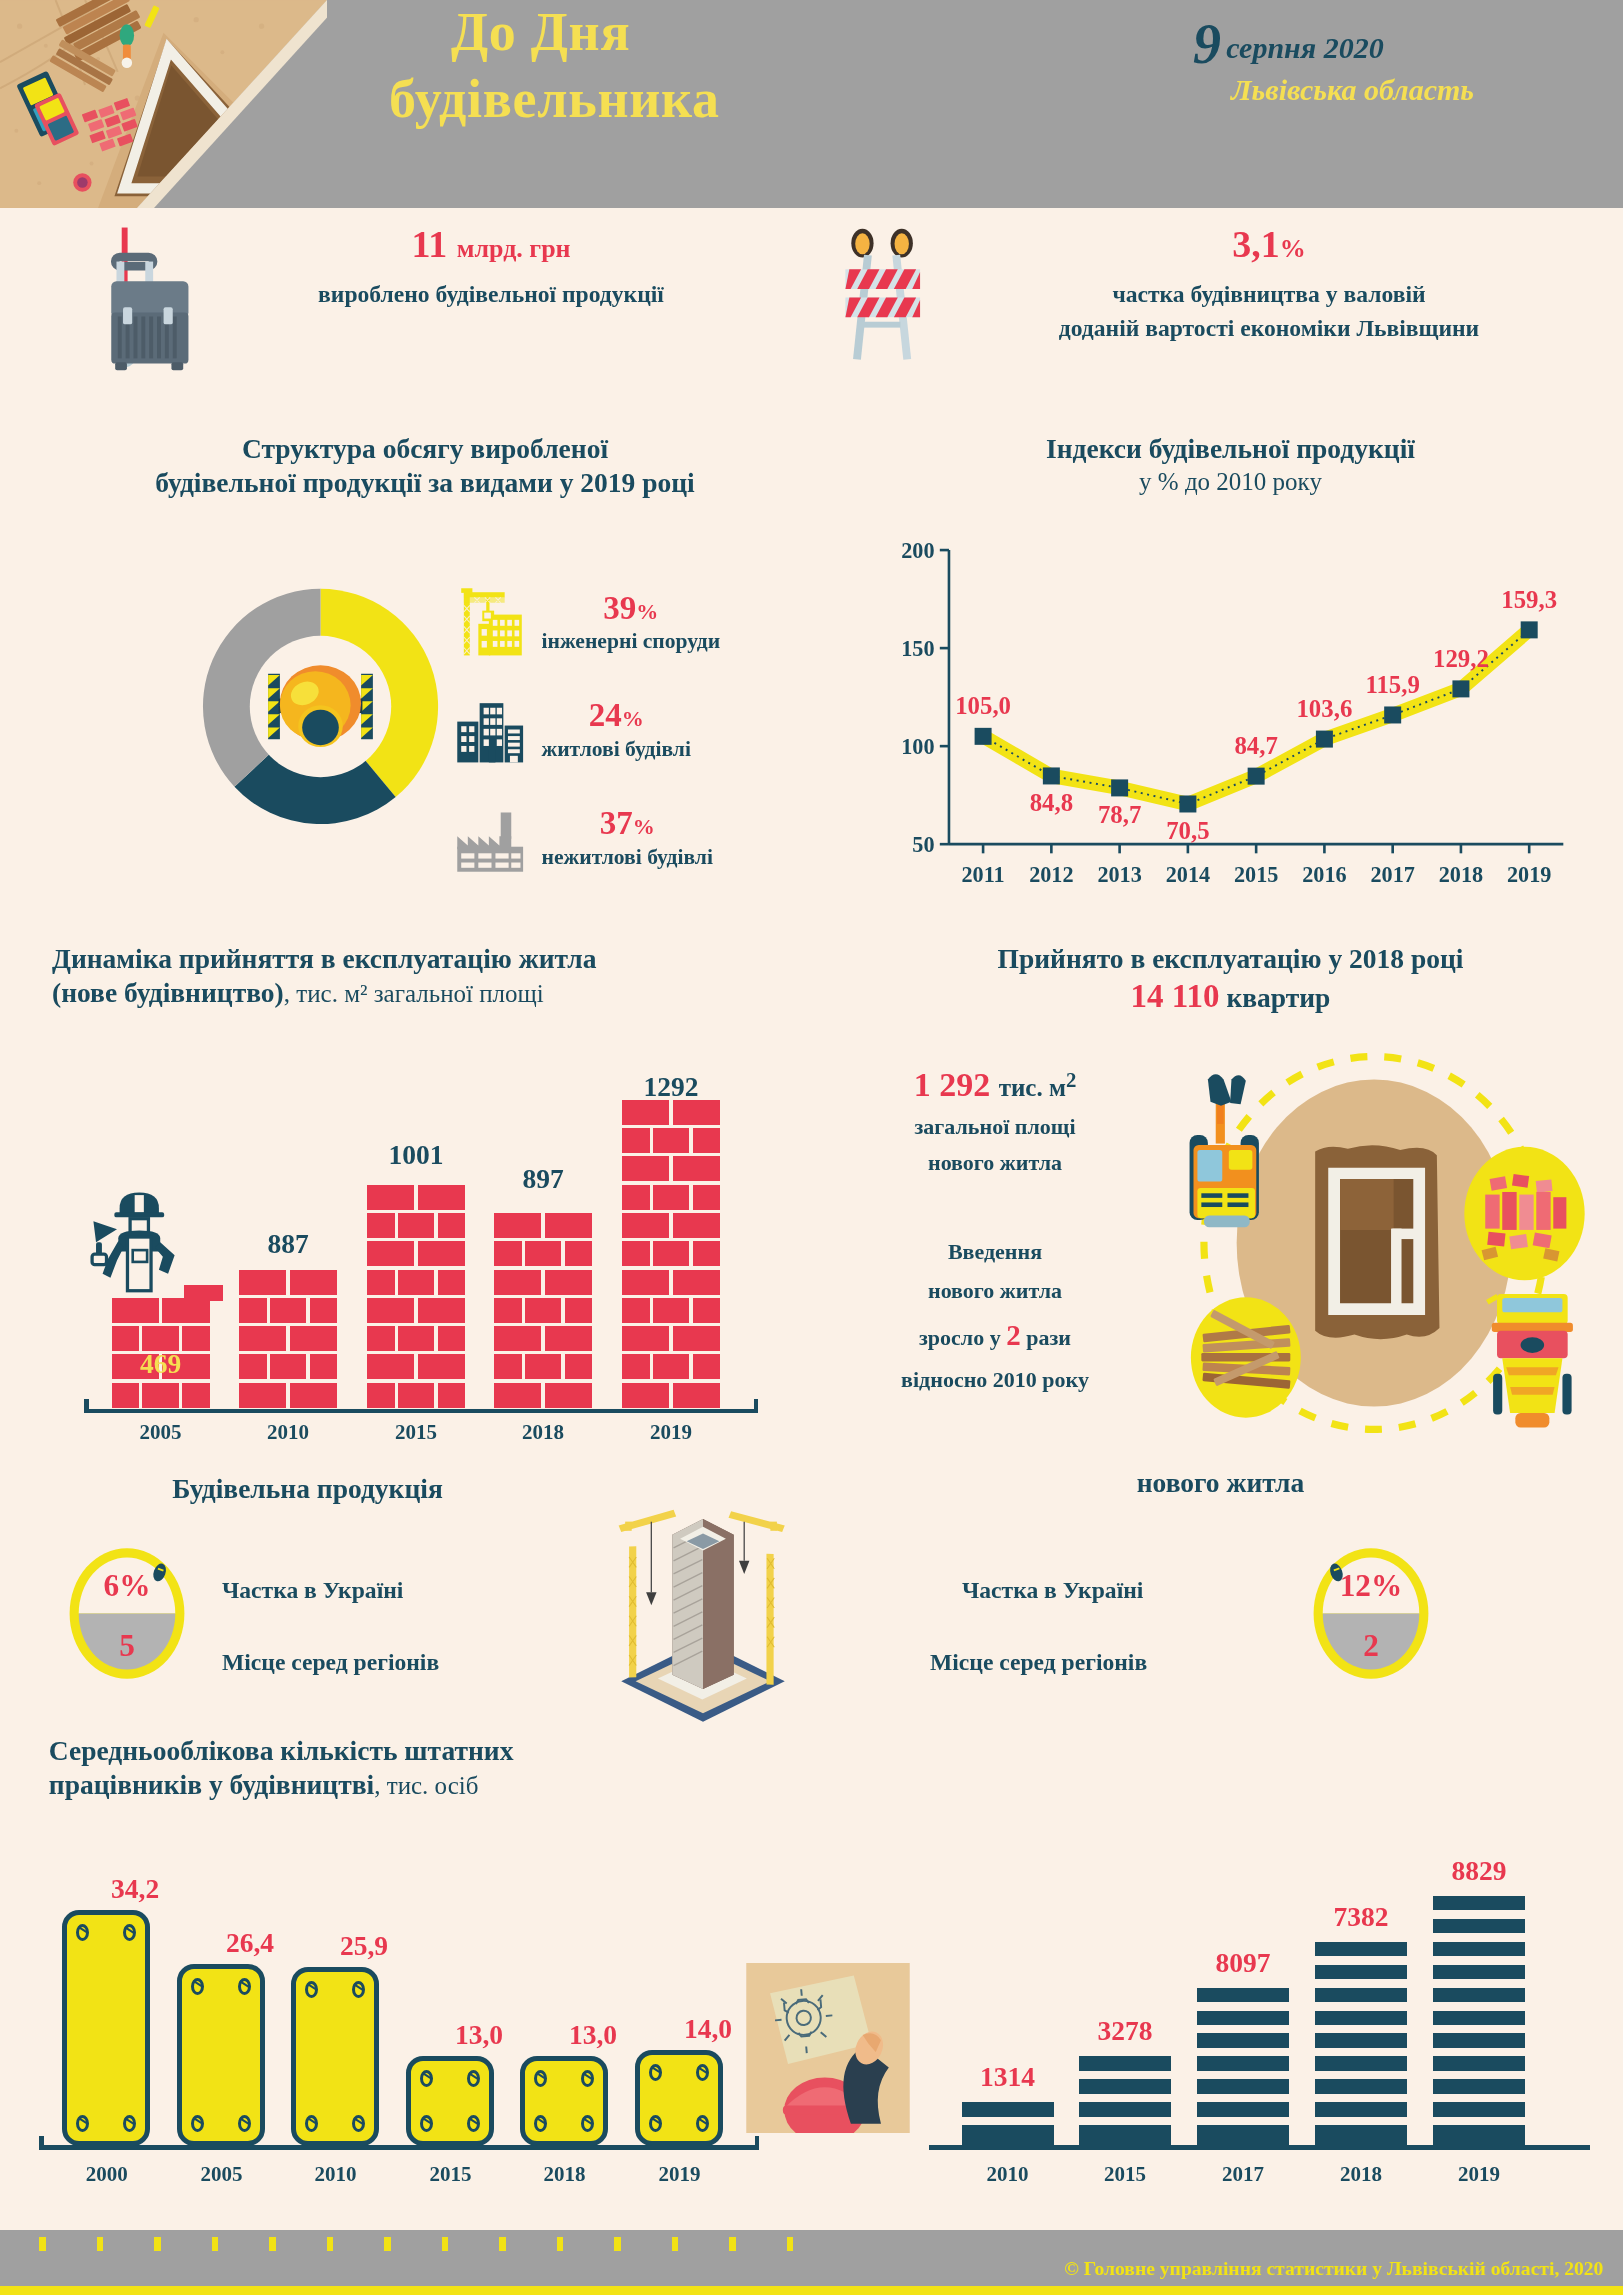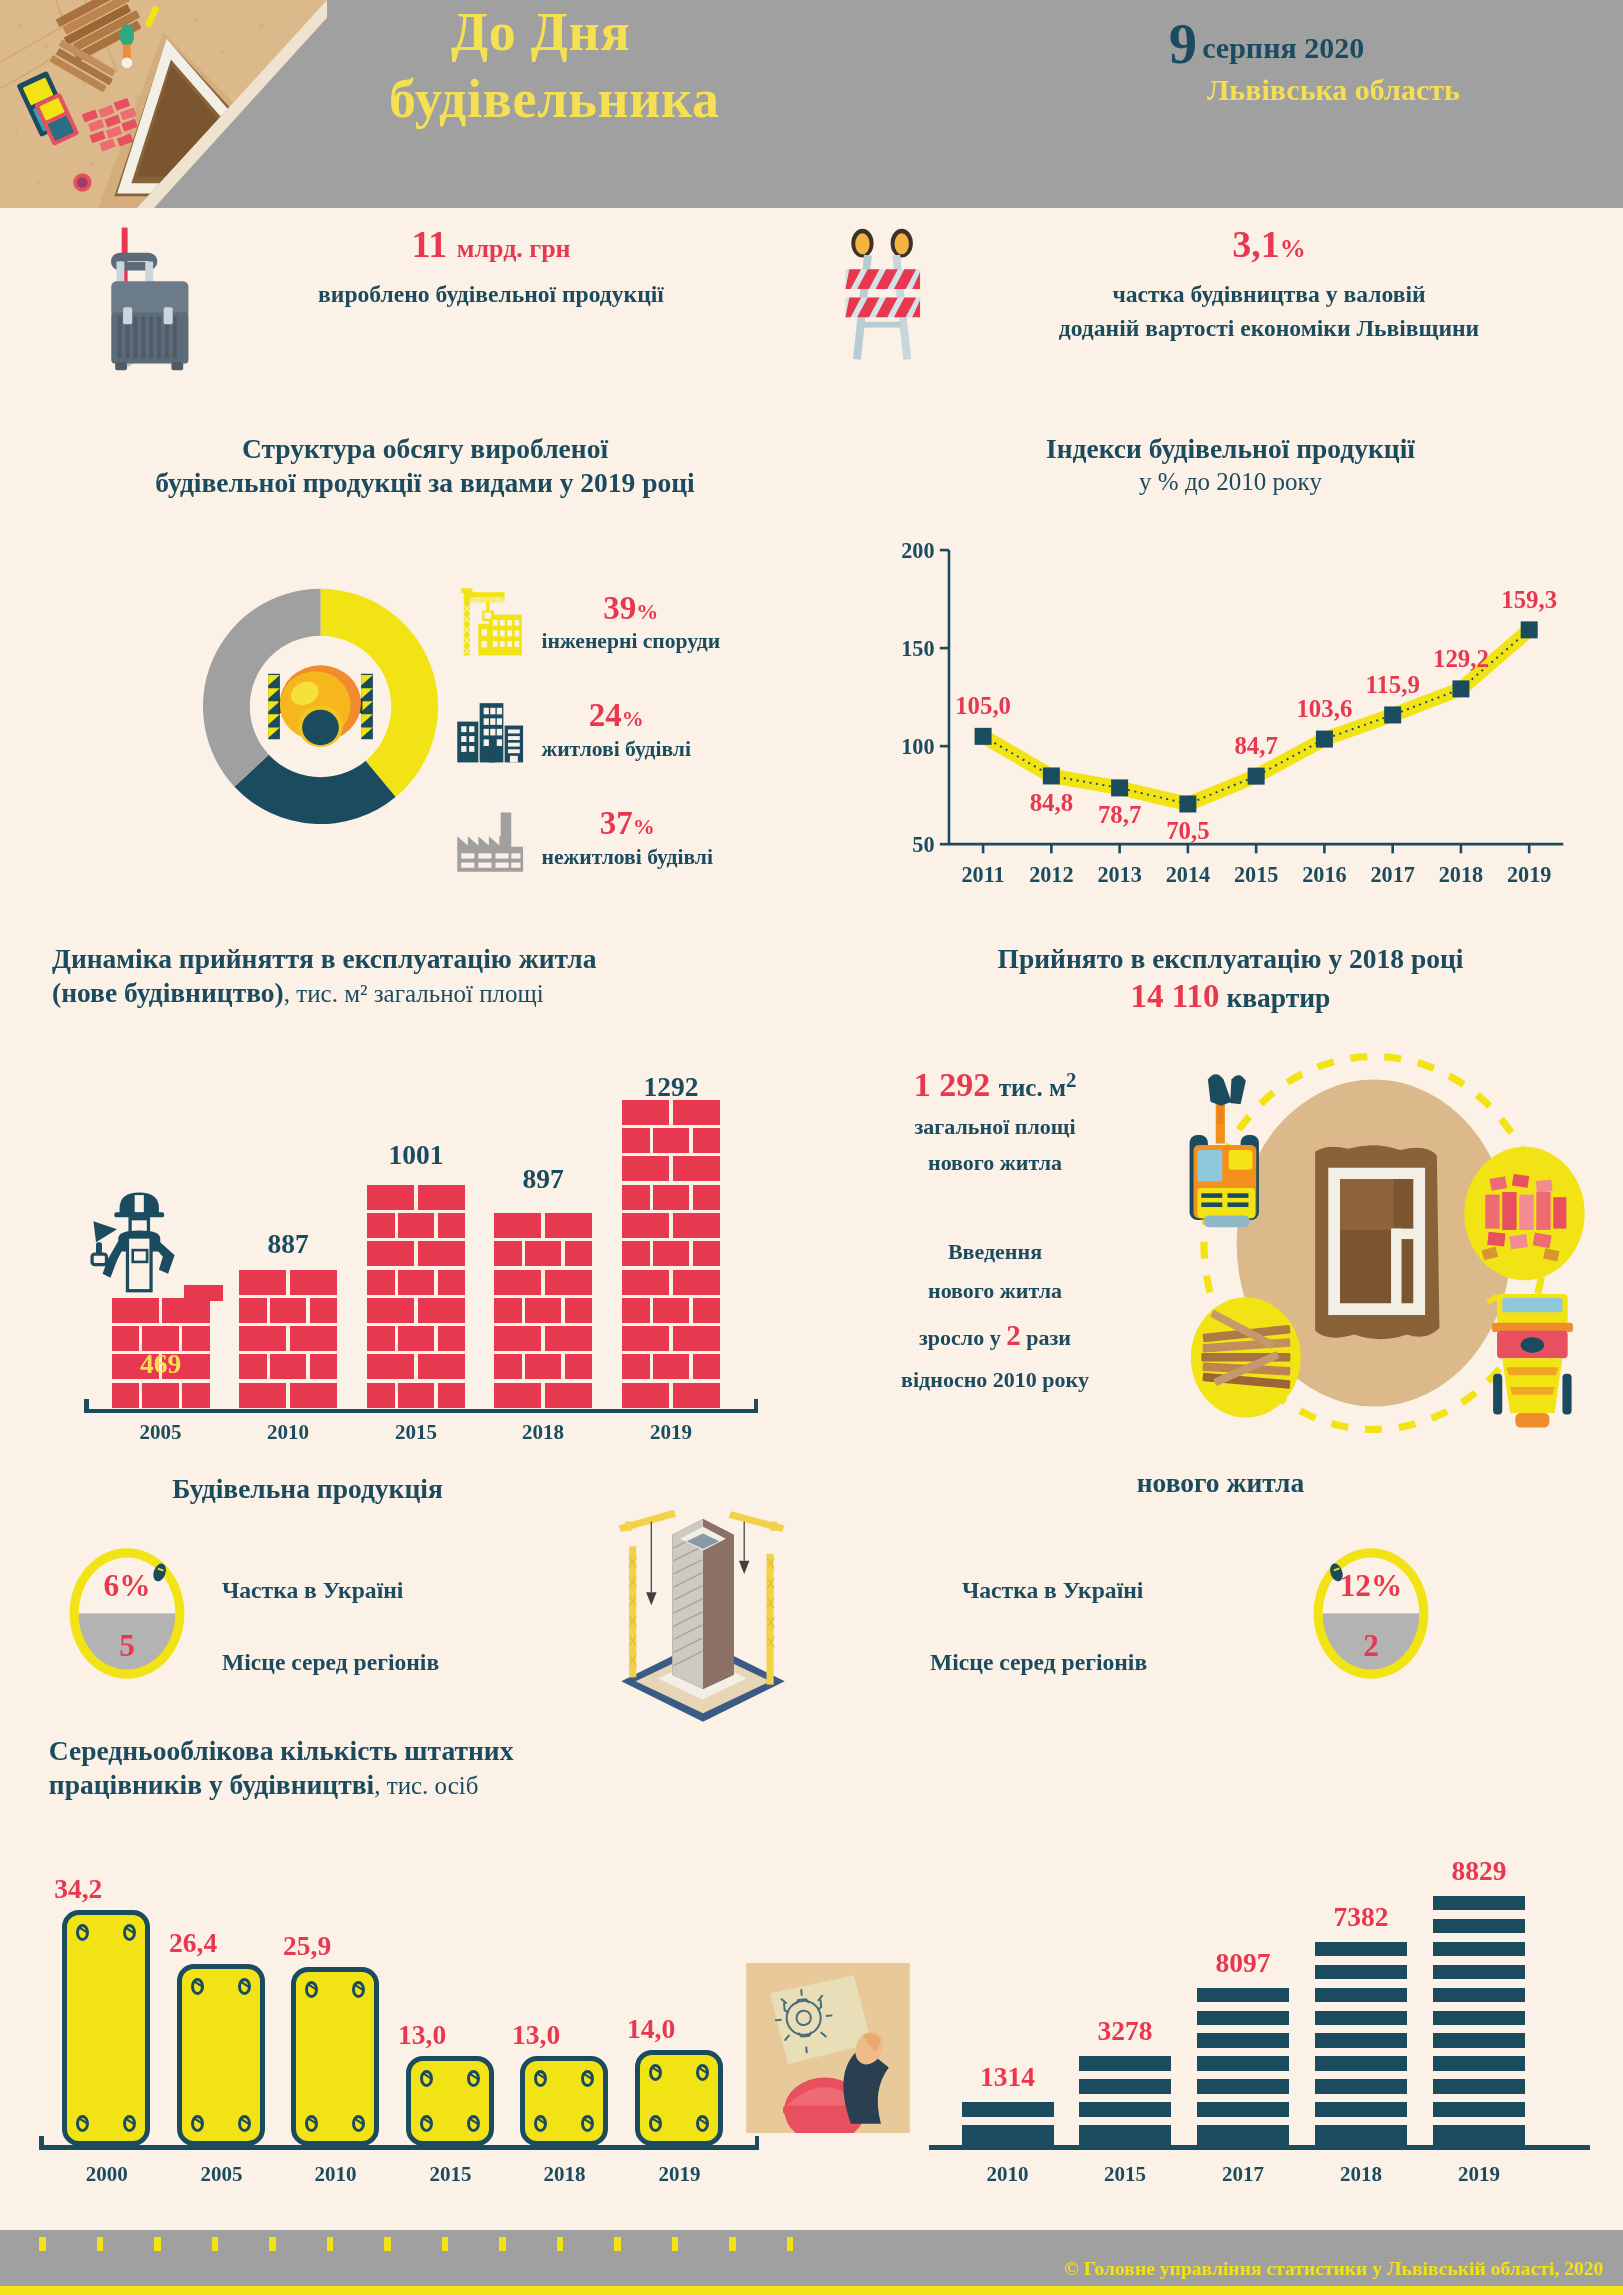--- a/index.html
+++ b/index.html
@@ -25,21 +25,21 @@
     background: #efe3cf;
     clip-path: polygon(327px 0, 343px 0, 154px 208px, 137px 208px);
   }
   .hdr-title {
     position: absolute; left: 366px; top: 5.2px; width: 694px;
     color: #f5df52; font-size: 54px; font-weight: bold; line-height: 1.0;
     letter-spacing: 0.7px;
   }
   .hdr-title .l1 { display: block; padding-left: 85px; }
   .hdr-title .l2 { display: block; padding-left: 23px; margin-top: 13px; }
-  .hdr-date { position: absolute; right: 48px; top: 11.8px; text-align: left; width: 406px; }
+  .hdr-date { position: absolute; right: 24px; top: 11.8px; text-align: left; width: 406px; font-style: italic; }
   .hdr-date .row1 { white-space: nowrap; }
   .hdr-date .bignum { color: #1a4b5f; font-size: 56px; font-weight: bold; vertical-align: -5.2px; }
   .hdr-date .month { color: #1a4b5f; font-size: 30px; font-weight: bold; margin-left: 5.2px; }
   .hdr-date .region { color: #f5df52; font-size: 30px; font-weight: bold; margin-left: 38px; display: block; margin-top: -2.6px; }
 
   
   .topstats { position: absolute; left: 0; top: 208px; width: 1623px; height: 202px; }
   .ts-col { position: absolute; top: 0; height: 202px; }
   .ts-left { left: 39px; width: 772px; }
   .ts-right { left: 811px; width: 785px; }
@@ -90,21 +90,21 @@
   .gauge-sec-l { position: absolute; left: 39px; top: 1472px; width: 772px; height: 262px; }
   .gauge-sec-r { position: absolute; left: 851px; top: 1472px; width: 753px; height: 262px; }
   .gauge-txt { position: absolute; color: #1a4b5f; font-size: 23.6px; font-weight: bold; }
 
   
   .ybars { position: absolute; left: 49px; top: 1852px; width: 707px; height: 340px; }
   .ybar-col { position: absolute; bottom: 46px; width: 88px; }
   .ybar-box { position: relative; width: 88px; background: #f2e315; border: 5.2px solid #1a4b5f; border-radius: 17px; }
   .screw { position: absolute; width: 13px; height: 17px; border-radius: 50%; background: #f2e315; border: 3.3px solid #1a4b5f; }
   .screw i { position: absolute; left: 50%; top: 2px; margin-left: -5.2px; width: 10.5px; height: 2px; background: #1a4b5f; transform: rotate(32deg); transform-origin: center; }
-  .ybar-val { position: absolute; width: 105px; left: -7.9px; text-align: left; color: #e8384f; font-size: 27.5px; font-weight: bold; }
+  .ybar-val { position: absolute; width: 105px; left: -7.9px; text-align: right; color: #e8384f; font-size: 27.5px; font-weight: bold; }
   .ybar-x { position: absolute; bottom: 5.2px; width: 105px; left: -7.9px; text-align: center; color: #1a4b5f; font-size: 21px; font-weight: bold; }
   .ybaseline { position: absolute; bottom: 42px; left: -9.8px; width: 720px; height: 4.6px; background: #1a4b5f; }
   .ybaseline:before, .ybaseline:after { content:''; position:absolute; width:4.6px; height:14.4px; background:#1a4b5f; bottom:0; }
   .ybaseline:before { left:0; } .ybaseline:after { right:0; }
 
   
   .sbars { position: absolute; left: 942px; top: 1852px; width: 654px; height: 340px; }
   .sbar-col { position: absolute; bottom: 46px; width: 92px; }
   .sbar-val { position: absolute; width: 118px; left: -13px; text-align: center; color: #e8384f; font-size: 27.5px; font-weight: bold; }
   .sbar-x { position: absolute; bottom: 5.2px; width: 118px; left: -13px; text-align: center; color: #1a4b5f; font-size: 21px; font-weight: bold; }

